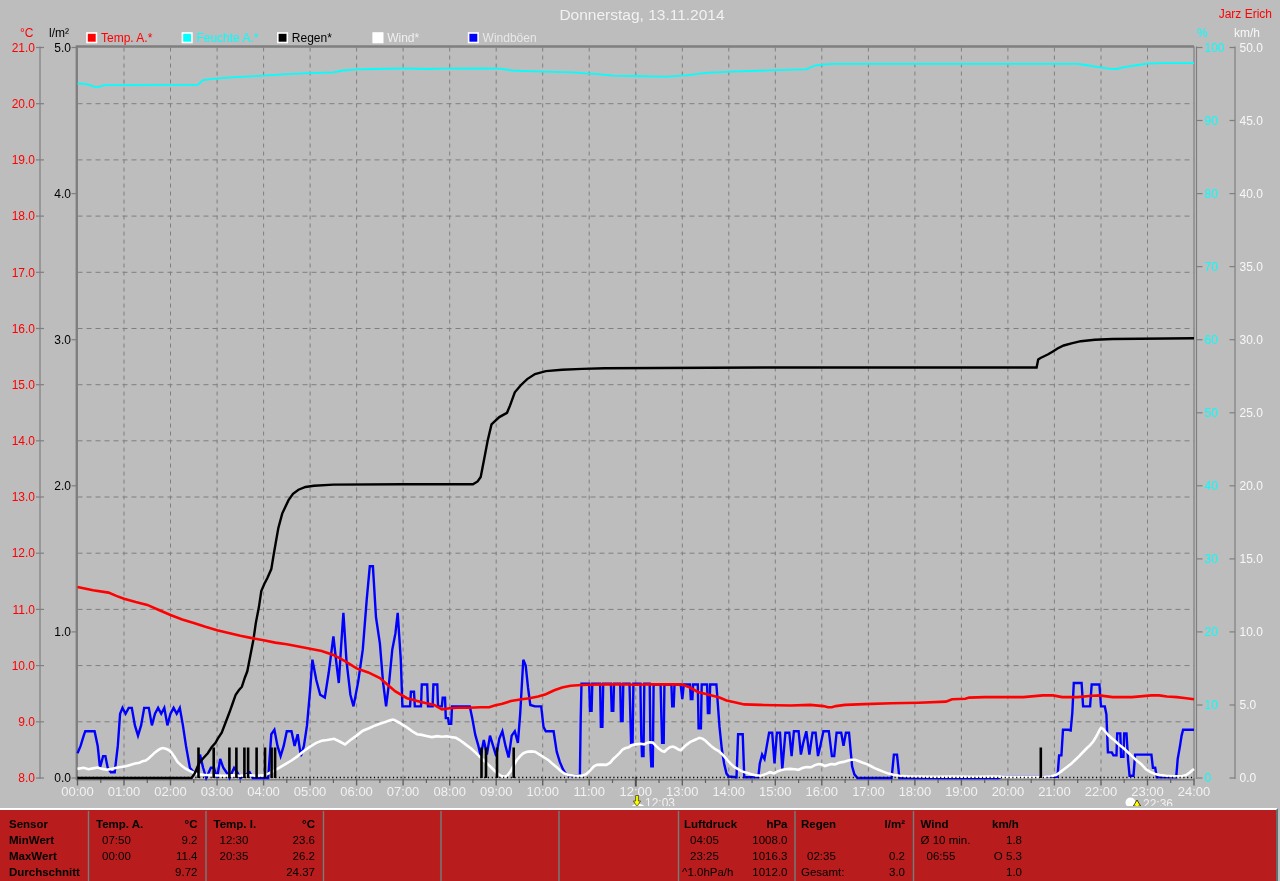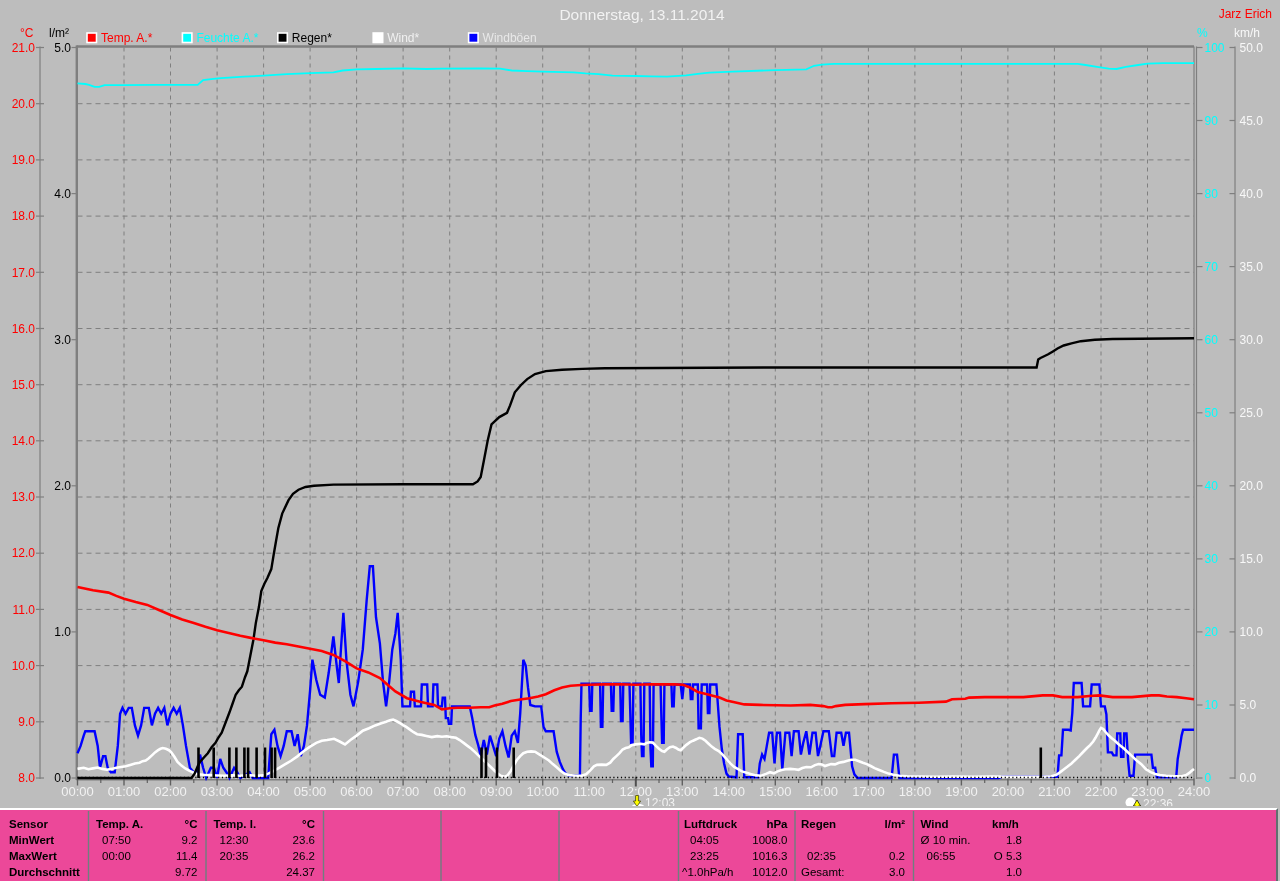--- a/index.html
+++ b/index.html
@@ -1,18 +1,18 @@
 <!DOCTYPE html>
 <html><head><meta charset="utf-8">
 <style>
 html,body{margin:0;padding:0;width:1280px;height:881px;background:#bdbdbd;overflow:hidden;
 font-family:"Liberation Sans",sans-serif;}
 #chart{position:absolute;left:0;top:0;width:1280px;height:881px;}
 #tbl{position:absolute;left:0;top:806px;width:1280px;height:75px;background:#bdbdbd;}
-#tbl .inner{position:absolute;left:0;top:2px;width:1278px;height:73px;background:#ec4899;
+#tbl .inner{position:absolute;left:0;top:2px;width:1278px;height:73px;background:#b91c1c;
 border-top:2px solid #ffffff;border-right:2px solid #5f6f6f;box-sizing:border-box;text-align:right;}
 </style></head>
 <body>
 <div id="chart"><svg width="1280" height="881" viewBox="0 0 1280 881" font-family="Liberation Sans, sans-serif">
 <line x1="124.0" y1="47.5" x2="124.0" y2="778.0" stroke="#7f7f7f" stroke-width="1" stroke-dasharray="4 4"></line>
 <line x1="170.5" y1="47.5" x2="170.5" y2="778.0" stroke="#7f7f7f" stroke-width="1" stroke-dasharray="4 4"></line>
 <line x1="217.1" y1="47.5" x2="217.1" y2="778.0" stroke="#7f7f7f" stroke-width="1" stroke-dasharray="4 4"></line>
 <line x1="263.6" y1="47.5" x2="263.6" y2="778.0" stroke="#7f7f7f" stroke-width="1" stroke-dasharray="4 4"></line>
 <line x1="310.1" y1="47.5" x2="310.1" y2="778.0" stroke="#7f7f7f" stroke-width="1" stroke-dasharray="4 4"></line>
 <line x1="356.6" y1="47.5" x2="356.6" y2="778.0" stroke="#7f7f7f" stroke-width="1" stroke-dasharray="4 4"></line>

